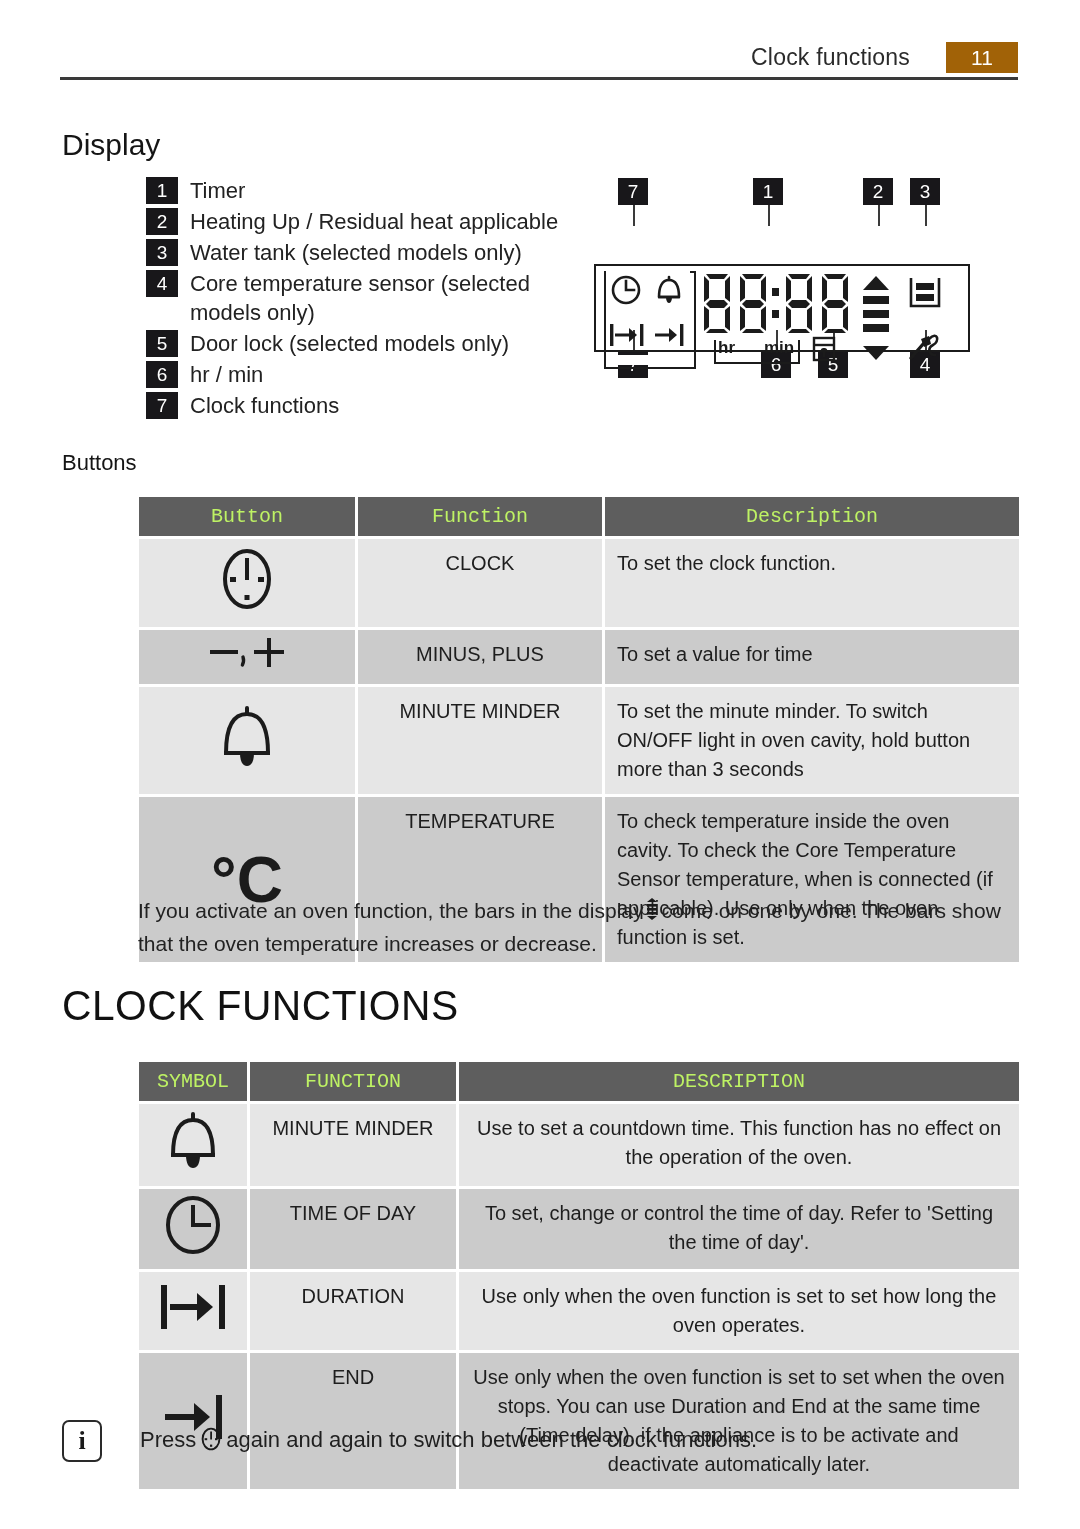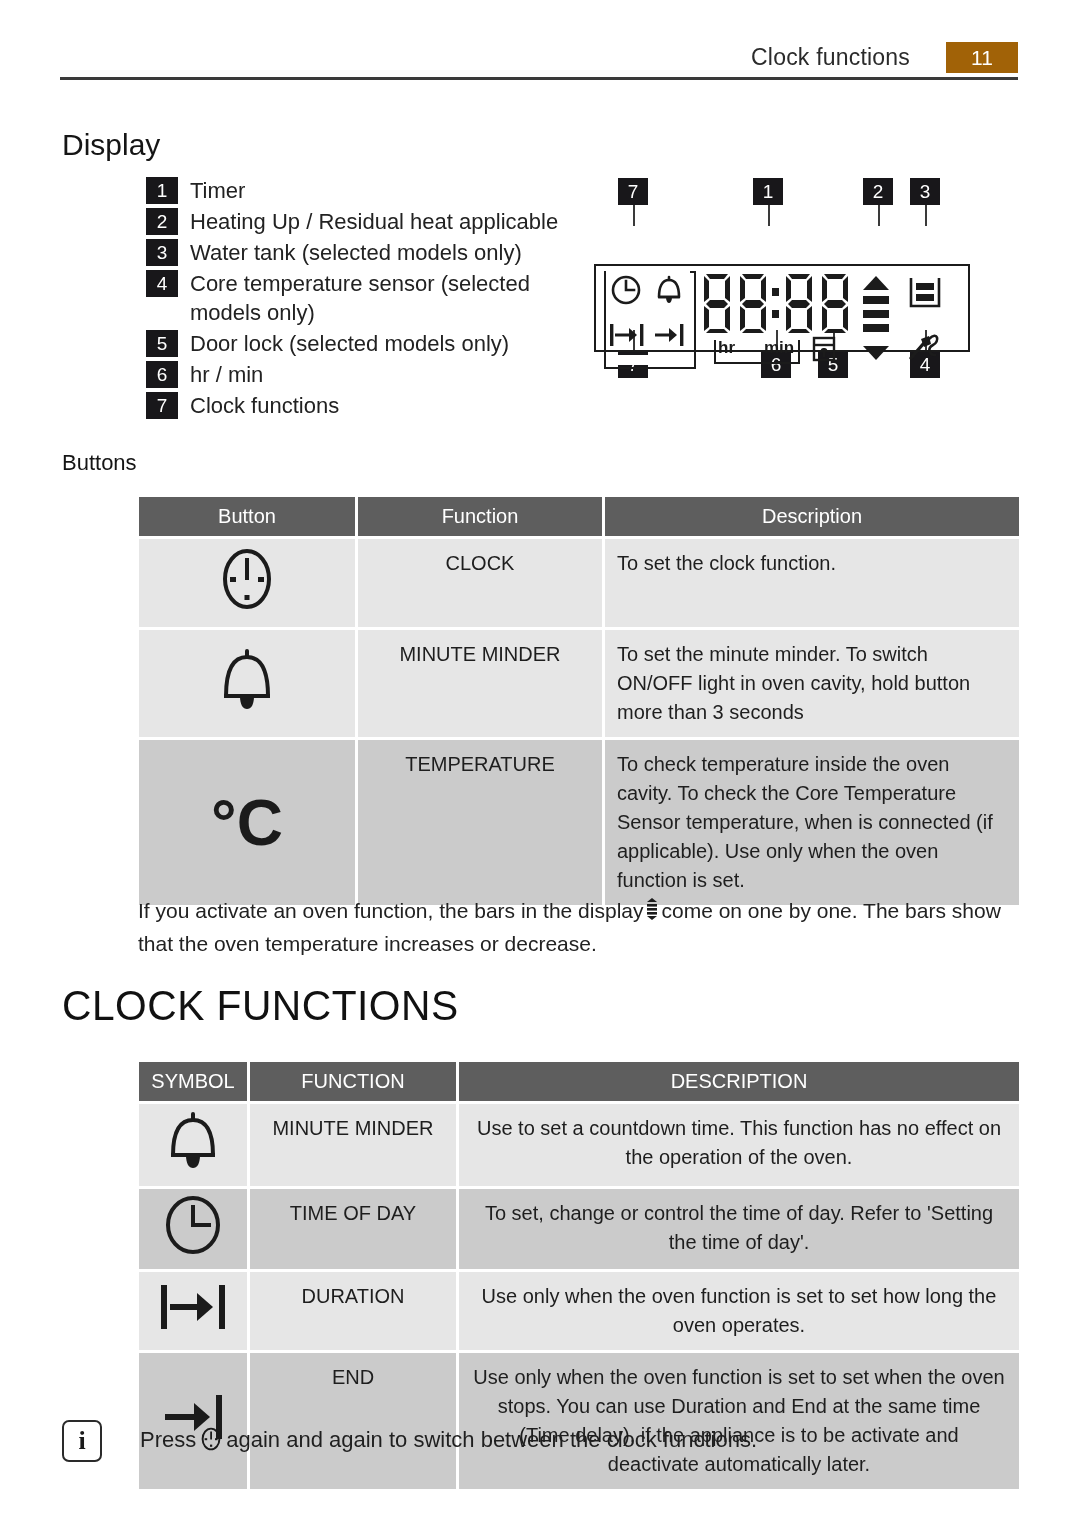--- a/index.html
+++ b/index.html
@@ -181,25 +181,26 @@
 
   
   .tbl {
     position: absolute;
     border-collapse: separate;
     border-spacing: 3px;
     table-layout: fixed;
   }
   .tbl th {
     background: #5e5e5e;
-    color: #ffffff;
+    color: #bef264;
     font-weight: normal;
     font-size: 20px;
     padding: 8px 6px;
     text-align: center;
+    font-family: Liberation Mono, monospace;
   }
   .tbl td {
     font-size: 20px;
     color: #1e1e1e;
     padding: 10px 12px;
     vertical-align: top;
     line-height: 29px;
   }
   .row-light td { background: #e6e6e6; }
   .row-mid td { background: #cbcbcb; }
@@ -506,20 +507,34 @@
               <rect x="26" y="13" width="4" height="22" fill="#1b1b1b"></rect>
               <rect x="11" y="32" width="6" height="5" fill="#1b1b1b"></rect>
               <rect x="39" y="32" width="6" height="5" fill="#1b1b1b"></rect>
               <rect x="25.5" y="50" width="5" height="5" fill="#1b1b1b"></rect>
             </svg>
           </span>
         </td>
         <td class="cell-func">CLOCK</td>
         <td class="desc">To set the clock function.</td>
       </tr>
+      <tr class="row-mid">
+        <td class="cell-symbol">
+          <span>
+            <svg width="86" height="34" viewBox="0 0 86 34">
+              <rect x="6" y="14" width="28" height="4" fill="#1b1b1b"></rect>
+              <path d="M39 21 q1.4 4 -0.6 8" stroke="#1b1b1b" stroke-width="3.4" fill="none" stroke-linecap="round"></path>
+              <rect x="50" y="14" width="30" height="4" fill="#1b1b1b"></rect>
+              <rect x="63" y="2" width="4" height="29" fill="#1b1b1b"></rect>
+            </svg>
+          </span>
+        </td>
+        <td class="cell-func">MINUS, PLUS</td>
+        <td class="desc">To set a value for time</td>
+      </tr>
       <tr class="row-light">
         <td class="cell-symbol">
           <span>
             <svg width="58" height="68" viewBox="0 0 58 68">
               <path d="M29 5 L29 11" stroke="#1b1b1b" stroke-width="4" stroke-linecap="round"></path>
               <path d="M8 50 C8 27 13 11 29 11 C45 11 50 27 50 50 Z" fill="none" stroke="#1b1b1b" stroke-width="4" stroke-linejoin="round"></path>
               <path d="M6 50 L52 50" stroke="#1b1b1b" stroke-width="4"></path>
               <path d="M22 50 C22 59 25 63 29 63 C33 63 36 59 36 50 Z" fill="#1b1b1b"></path>
             </svg>
           </span>

